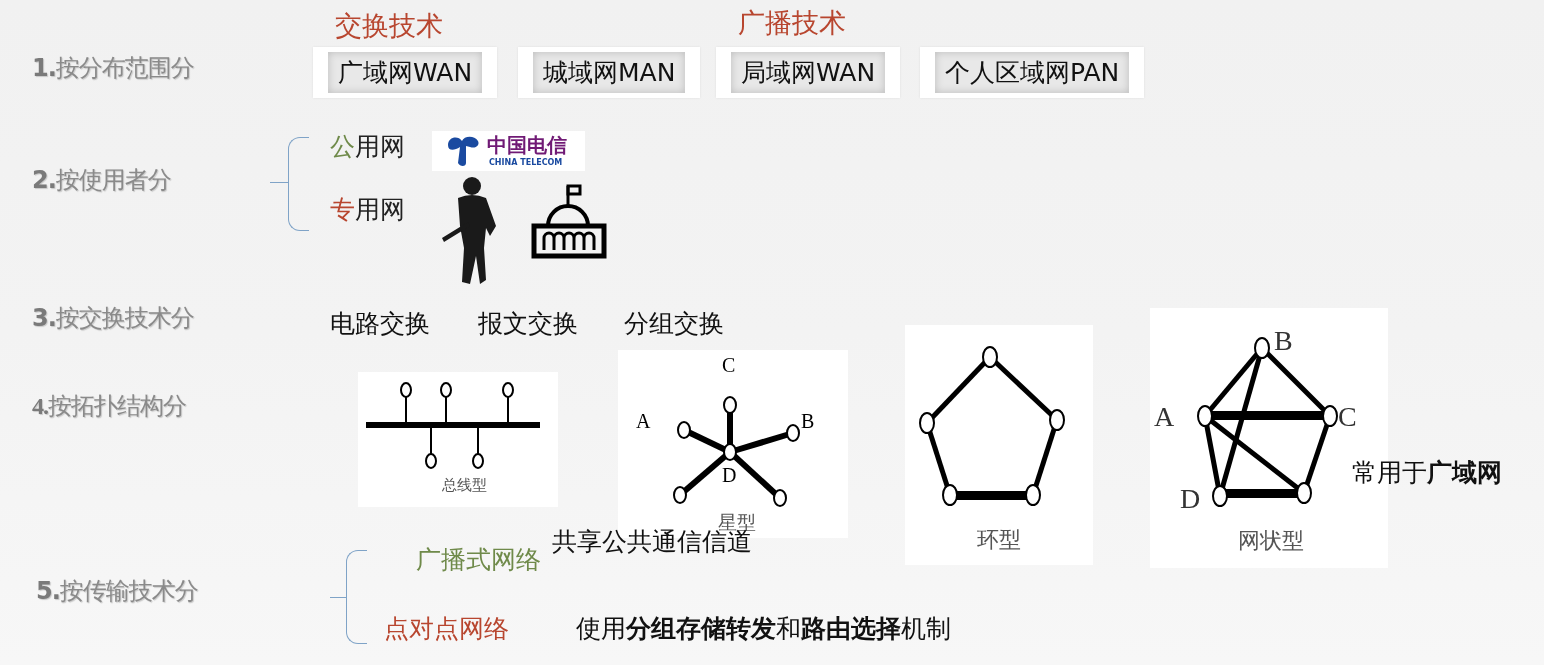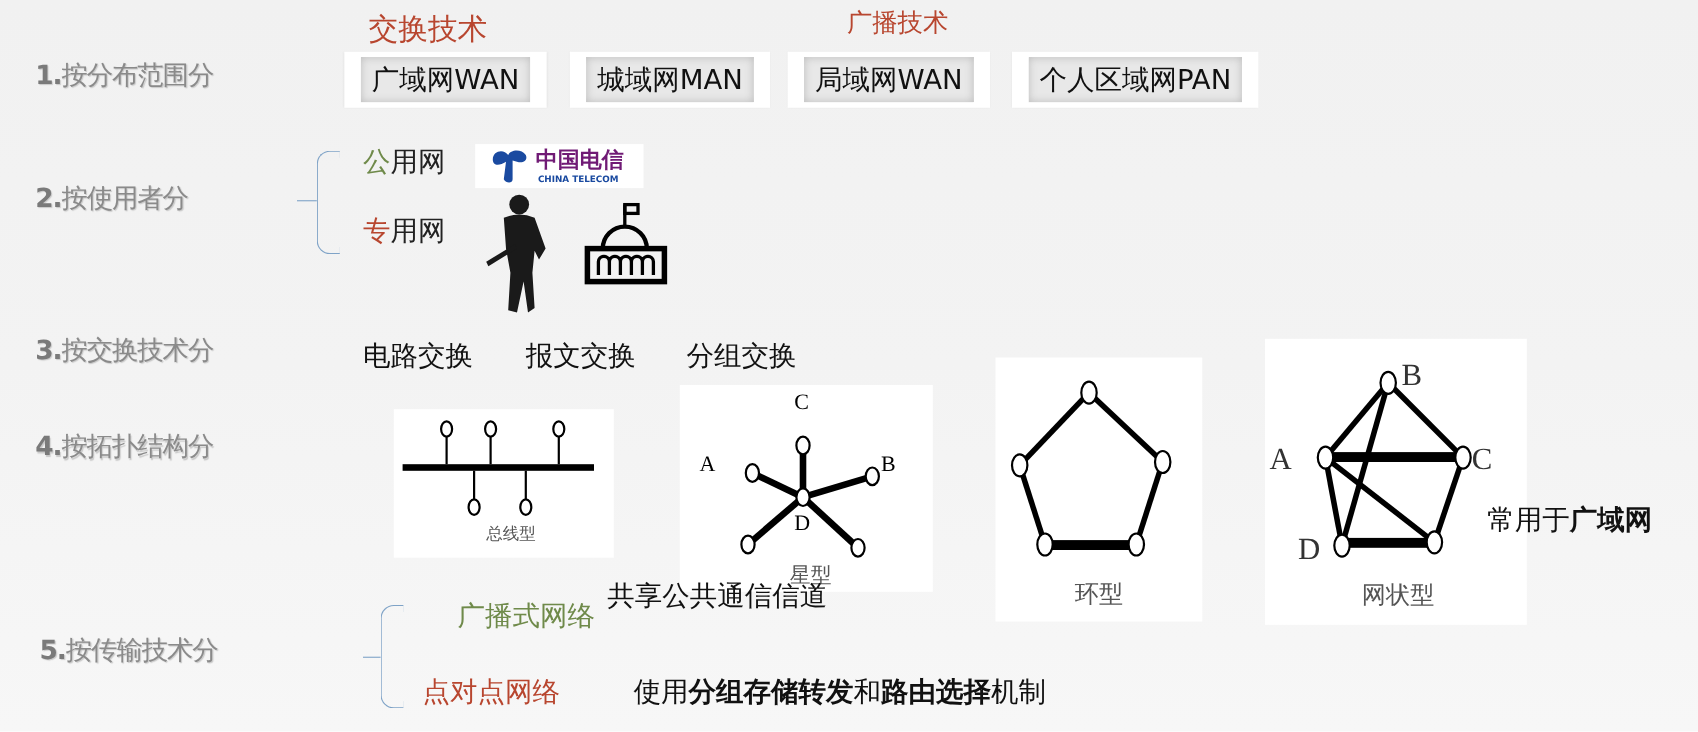--- a/index.html
+++ b/index.html
@@ -18,21 +18,21 @@
   .plain{font-size:25px;color:#111;white-space:nowrap;}
   .brace{border:1.5px solid #7fa3c7;border-right:none;border-radius:12px 0 0 12px;}
   .panel{background:#fff;}
   .caption{font-size:20px;color:#555;white-space:nowrap;}
   b{font-weight:bold;}
 </style>
 </head>
 <body>
 
 <div class="abs red label" style="left:335px;top:8px;font-size:27px;">交换技术</div>
-<div class="abs red label" style="left:738px;top:5px;font-size:23px;margin-left:32px;">广播技术</div>
+<div class="abs red label" style="left:738px;top:5px;font-size:27px;">广播技术</div>
 
 <div class="abs heading" style="left:32px;top:52px;">
   <span class="num">1.</span><span>按分布范围分</span>
 </div>
 <div class="abs box" style="left:313px;top:47px;"><span>广域网WAN</span></div>
 <div class="abs box" style="left:518px;top:47px;"><span>城域网MAN</span></div>
 <div class="abs box" style="left:716px;top:47px;"><span>局域网WAN</span></div>
 <div class="abs box" style="left:920px;top:47px;"><span>个人区域网PAN</span></div>
 
 <div class="abs heading" style="left:32px;top:164px;text-align:right;">
@@ -64,21 +64,21 @@
   <path d="M14 66 L14 54 A5 5 0 0 1 24 54 L24 66 M24 54 A5 5 0 0 1 34 54 L34 66 M34 54 A5 5 0 0 1 44 54 L44 66 M44 54 A5 5 0 0 1 54 54 L54 66 M54 54 A5 5 0 0 1 64 54 L64 66" fill="none" stroke="#000" stroke-width="3"></path>
 </svg>
 
 <div class="abs heading" style="left:32px;top:302px;">
   <span class="num">3.</span><span>按交换技术分</span>
 </div>
 <div class="abs plain" style="left:330px;top:307px;">电路交换</div>
 <div class="abs plain" style="left:478px;top:307px;">报文交换</div>
 <div class="abs plain" style="left:624px;top:307px;">分组交换</div>
 
-<div class="abs heading" style="left:32px;top:390px;">
+<div class="abs heading" style="left:32px;top:390px;font-family:Liberation Serif, serif;">
   <span class="num">4.</span><span>按拓扑结构分</span>
 </div>
 
 <div class="abs panel" style="left:358px;top:372px;width:200px;height:135px;">
   <svg width="200" height="110" viewBox="0 0 200 110">
     <rect x="8" y="50" width="174" height="6" fill="#000"></rect>
     <g stroke="#000" stroke-width="2" fill="#fff">
       <line x1="48" y1="24" x2="48" y2="50"></line>
         <ellipse cx="48" cy="18" rx="5" ry="7"></ellipse>
       <line x1="88" y1="24" x2="88" y2="50"></line>

